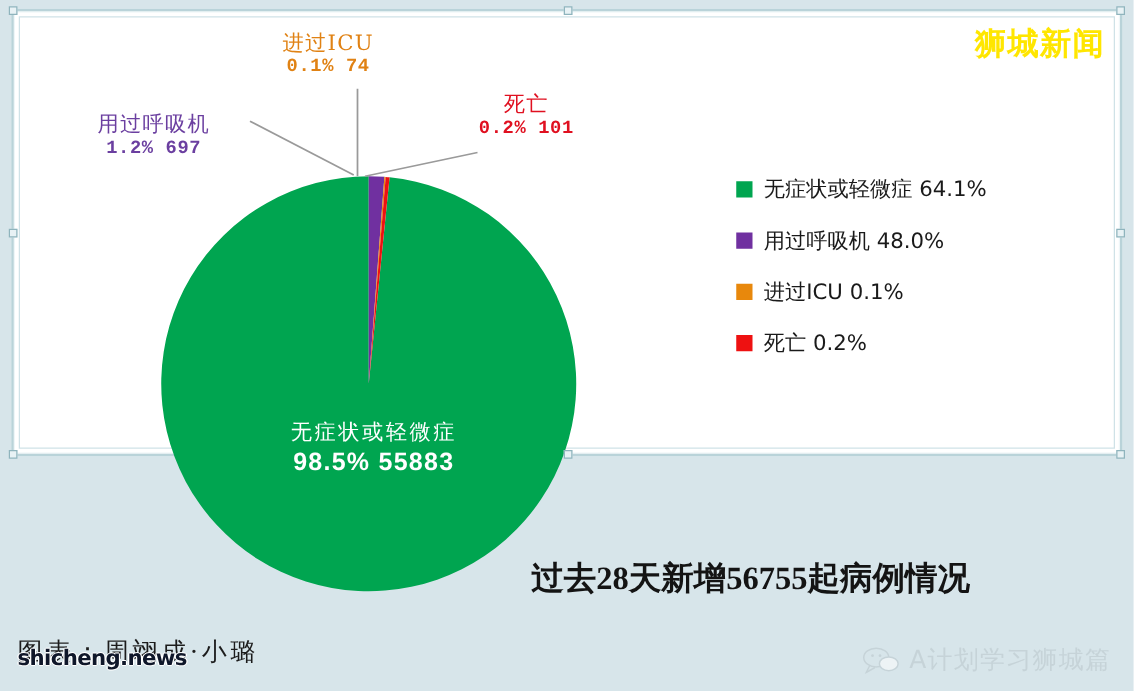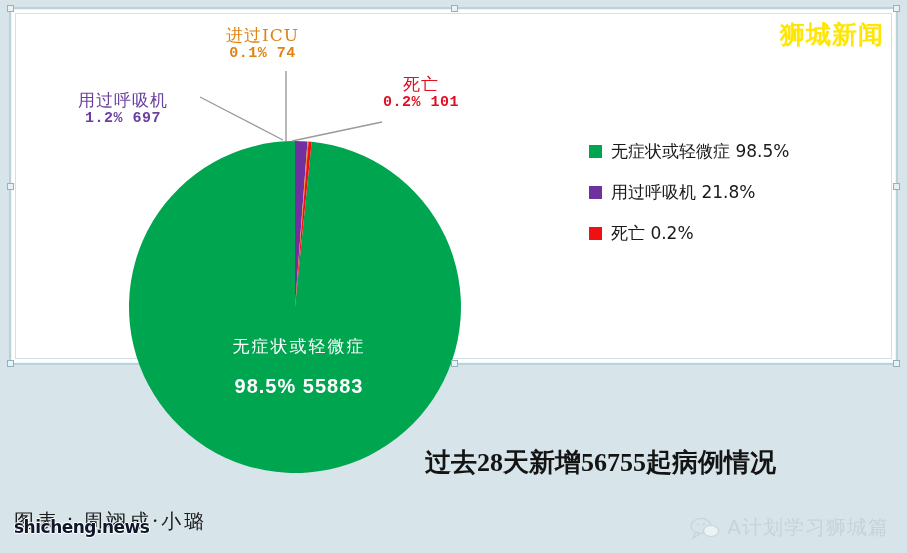--- a/index.html
+++ b/index.html
@@ -99,21 +99,21 @@
     font-family: "DejaVu Serif", serif;
     font-size: 17px;
     letter-spacing: 2px;
   }
   #pie-inner-label .pval {
     display: block;
     font-family: "Liberation Sans", sans-serif;
     font-size: 20px;
     font-weight: 700;
     letter-spacing: 1px;
-    margin-top: 18px;
+    margin-top: 2px;
   }
 
   
   #legend {
     position: absolute;
     left: 578px; top: 122px;
   }
   .legend-row {
     display: flex;
     align-items: center;
@@ -255,25 +255,29 @@
     </div>
 
     <div id="pie-inner-label">
       <span class="pname">无症状或轻微症</span>
       <span class="pval">98.5%  55883</span>
     </div>
 
     <div id="legend">
       <div class="legend-row">
         <span class="swatch" style="background:#00a550"></span>
-        <span class="legend-text">无症状或轻微症 98.5%</span>
+        <span class="legend-text">无症状或轻微症 64.1%</span>
       </div>
       <div class="legend-row">
         <span class="swatch" style="background:#7030a0"></span>
-        <span class="legend-text">用过呼吸机 21.8%</span>
+        <span class="legend-text">用过呼吸机 48.0%</span>
+      </div>
+      <div class="legend-row">
+        <span class="swatch" style="background:#e8880c"></span>
+        <span class="legend-text">进过ICU 0.1%</span>
       </div>
       <div class="legend-row">
         <span class="swatch" style="background:#ee1111"></span>
         <span class="legend-text">死亡 0.2%</span>
       </div>
     </div>
 
     <div id="chart-title">过去28天新增56755起病例情况</div>
 
     <div id="brand-logo">狮城新闻</div>

